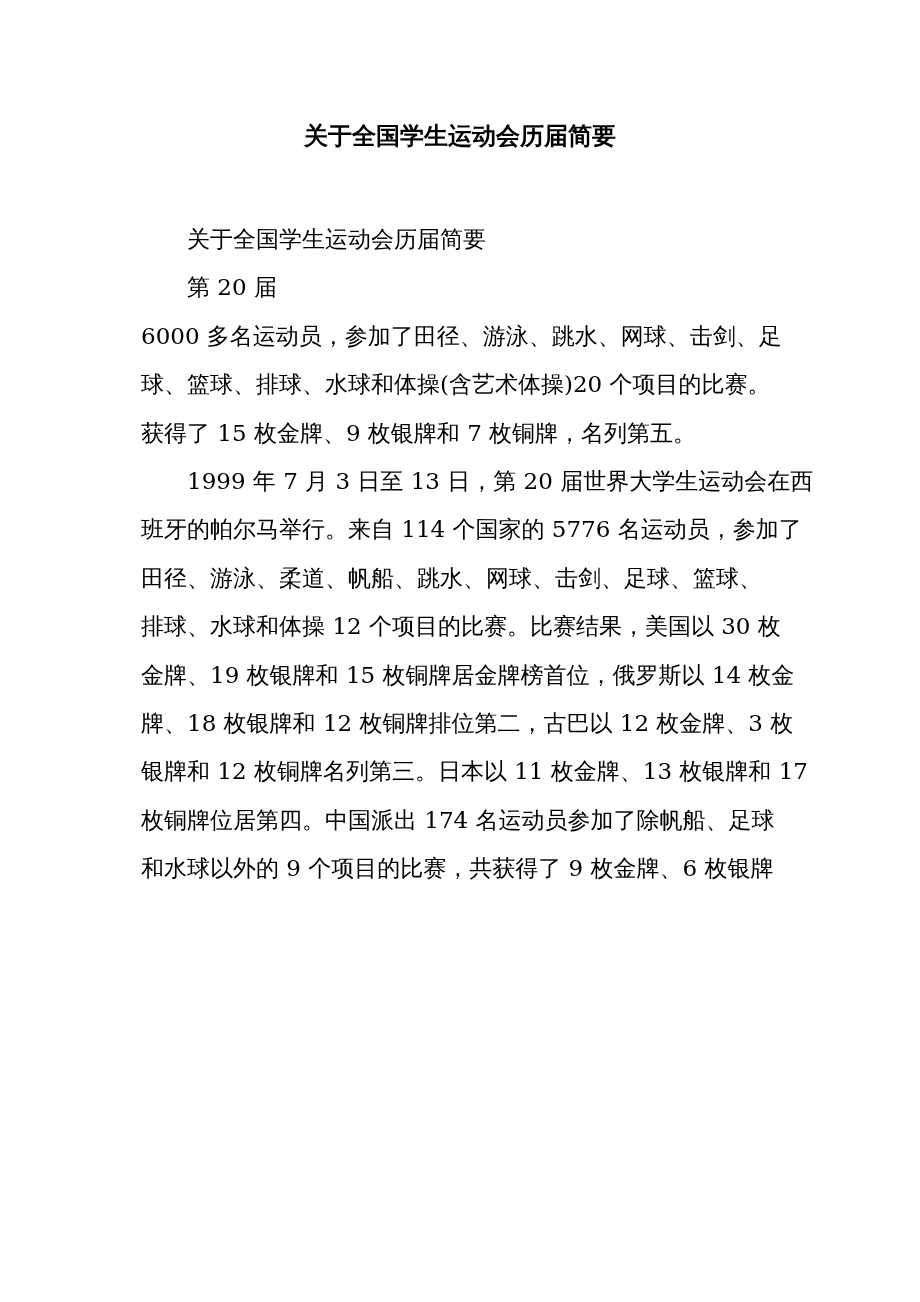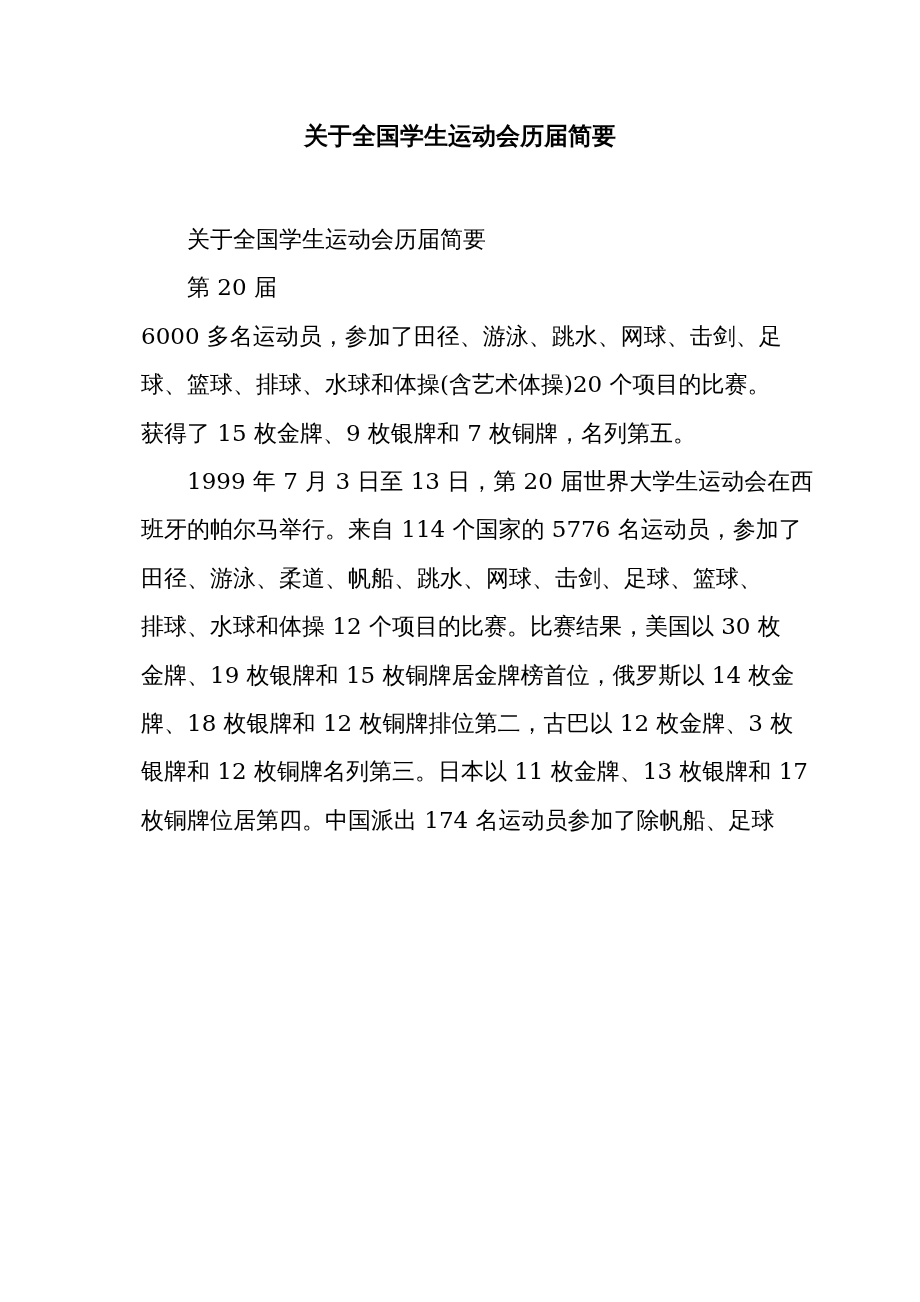--- a/index.html
+++ b/index.html
@@ -67,14 +67,15 @@
     <span class="line">球、篮球、排球、水球和体操(含艺术体操)20 个项目的比赛。</span>
     <span class="line">获得了 15 枚金牌、9 枚银牌和 7 枚铜牌，名列第五。</span>
     <span class="line indent">1999 年 7 月 3 日至 13 日，第 20 届世界大学生运动会在西</span>
     <span class="line">班牙的帕尔马举行。来自 114 个国家的 5776 名运动员，参加了</span>
     <span class="line">田径、游泳、柔道、帆船、跳水、网球、击剑、足球、篮球、</span>
     <span class="line">排球、水球和体操 12 个项目的比赛。比赛结果，美国以 30 枚</span>
     <span class="line">金牌、19 枚银牌和 15 枚铜牌居金牌榜首位，俄罗斯以 14 枚金</span>
     <span class="line">牌、18 枚银牌和 12 枚铜牌排位第二，古巴以 12 枚金牌、3 枚</span>
     <span class="line">银牌和 12 枚铜牌名列第三。日本以 11 枚金牌、13 枚银牌和 17</span>
     <span class="line">枚铜牌位居第四。中国派出 174 名运动员参加了除帆船、足球</span>
+    <span class="line">和水球以外的 9 个项目的比赛，共获得了 9 枚金牌、6 枚银牌</span>
   </div>
 </div>
 
 </body></html>

